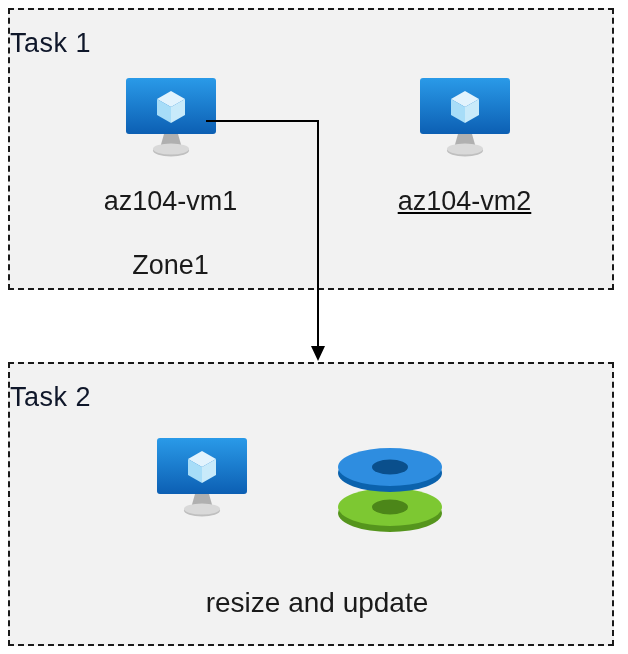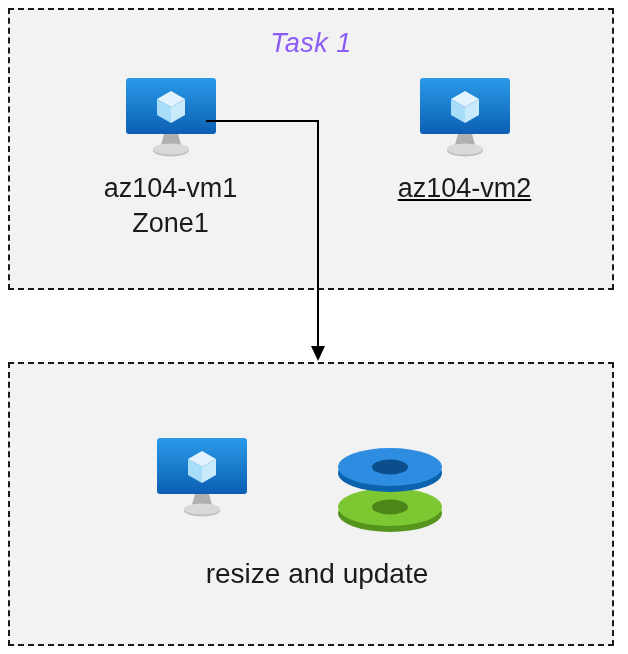--- a/index.html
+++ b/index.html
@@ -22,38 +22,38 @@
     background: #f2f2f2;
     border: 2px dashed #1a1a1a;
     box-sizing: border-box;
   }
   .task-box.task1 { top: 8px;   height: 282px; }
   .task-box.task2 { top: 362px; height: 284px; }
   .task-title {
     position: absolute;
     left: 0; right: 0;
     top: 18px;
-    text-align: center;
+    text-align: left;
     font-size: 27px;
-    color: #8b5cf6;
+    color: #0f172a;
     letter-spacing: 0.5px;
-    font-style: italic;
   }
   .vm-group {
     position: absolute;
     width: 205px;
     text-align: center;
   }
   .vm-group .icon-wrap { display: block; margin: 0 auto; }
   .vm-name, .vm-zone, .caption {
     font-size: 27px;
     color: #1a1a1a;
     line-height: 35px;
+    margin-top: 29px;
   }
-  .vm-name { margin-top: 9px; }
+  .vm-name { margin-top: 22px; }
   .task2-icon {
     position: absolute;
   }
   .caption {
     position: absolute;
     left: 12px; right: 0;
     top: 192px;
     text-align: center;
     font-size: 28px;
   }
@@ -107,20 +107,21 @@
         <polygon points="59,21 45,29 45,45 59,37" fill="#c8eafa"></polygon>
         <polygon points="38,56 52,56 56,70 34,70" fill="#b0b0b0"></polygon>
         <ellipse cx="45" cy="72.5" rx="18" ry="6" fill="#bfbfbf"></ellipse>
         <ellipse cx="45" cy="71" rx="18" ry="5.5" fill="#d9d9d9"></ellipse>
       </svg>
       <div class="vm-name">az104-vm2</div>
     </div>
   </div>
 
   <div class="task-box task2">
+    <div class="task-title">Task 2</div>
 
     <svg class="task2-icon" style="left:147px; top:74px;" width="90" height="84" viewBox="0 0 90 84">
       <defs>
         <linearGradient id="scr3" x1="0" y1="0" x2="0" y2="1">
           <stop offset="0" stop-color="#2a9ae8"></stop>
           <stop offset="1" stop-color="#0c5fb3"></stop>
         </linearGradient>
       </defs>
       <rect x="0" y="0" width="90" height="56" rx="3" fill="url(#scr3)"></rect>
       <polygon points="45,13 59,21 45,29 31,21" fill="#e2f3fd"></polygon>

